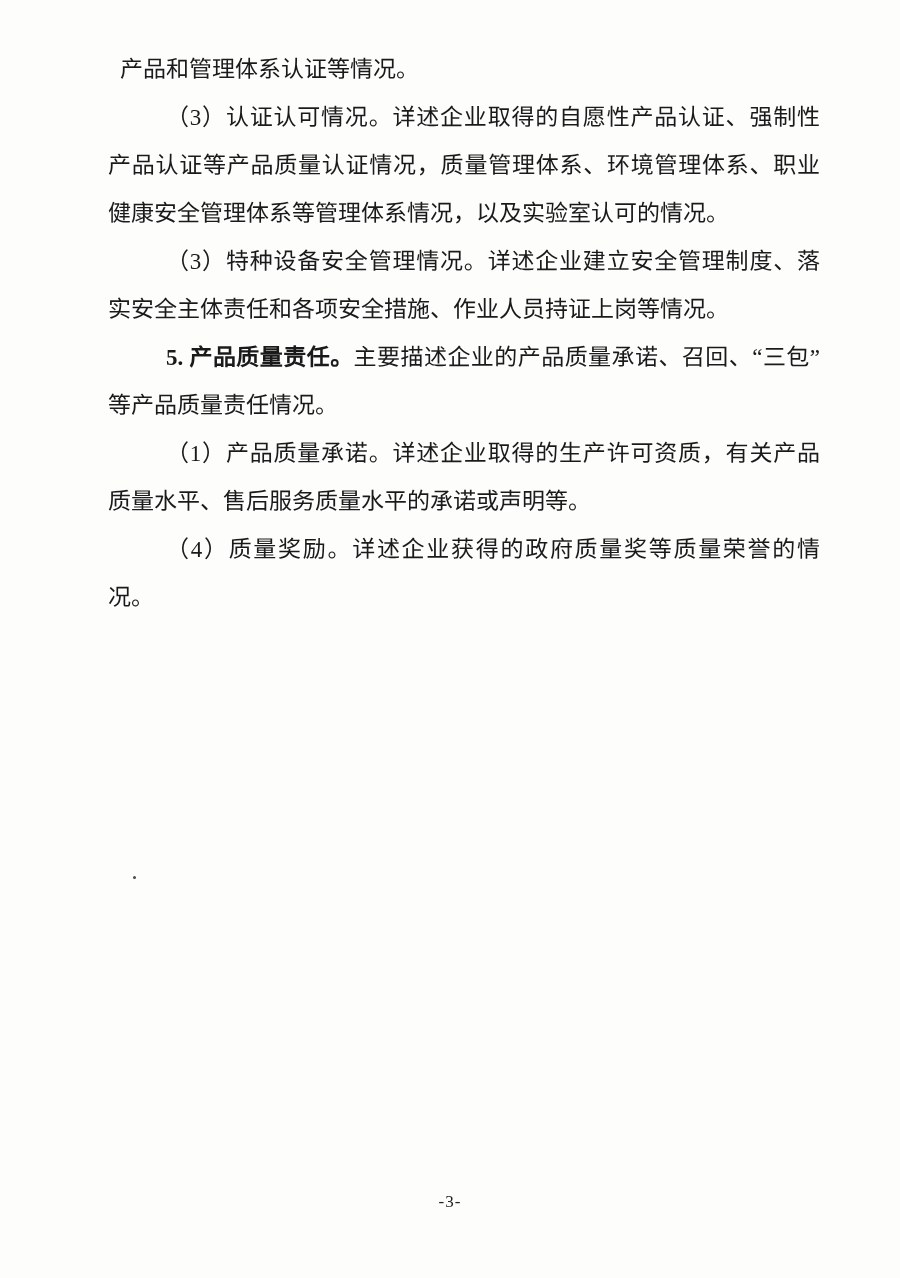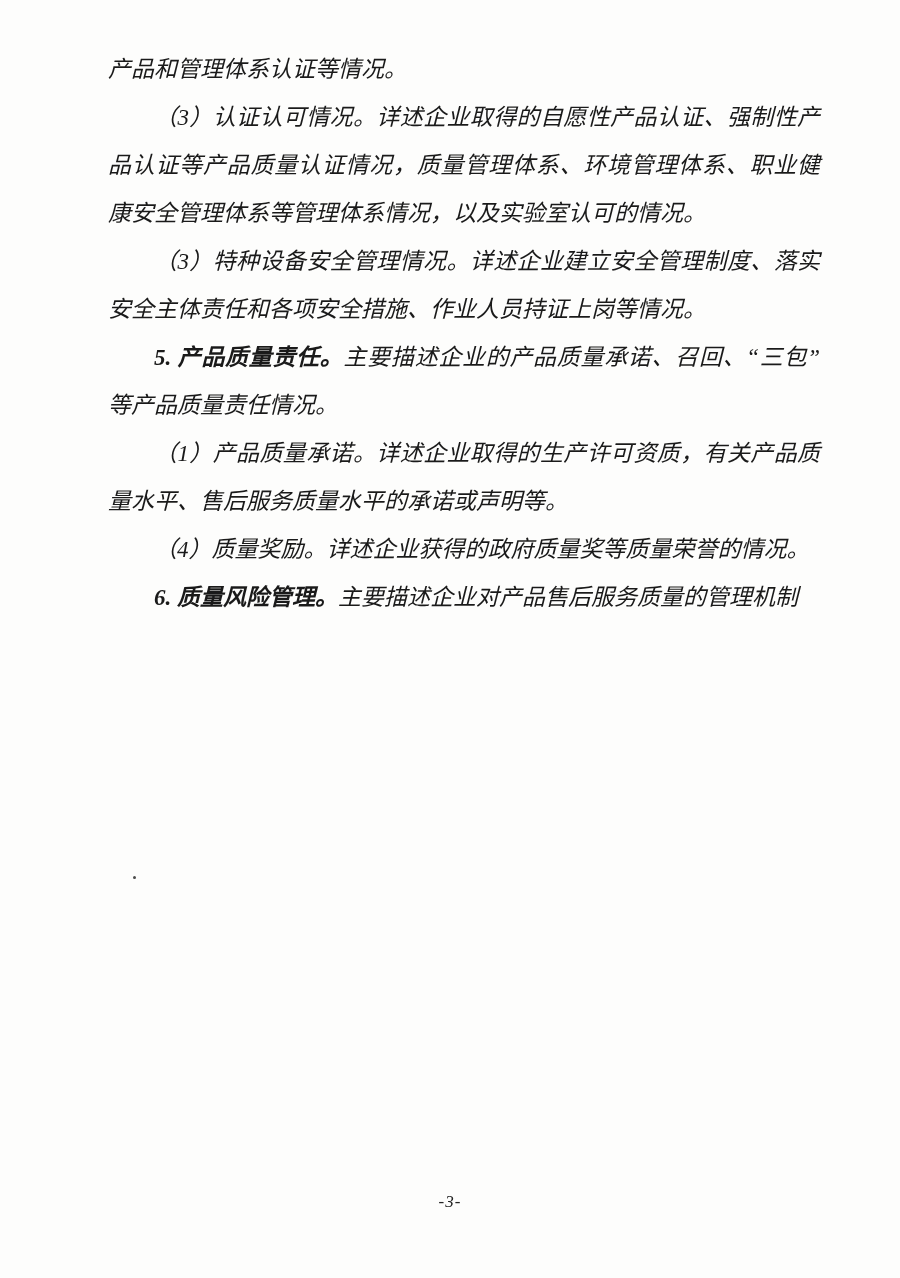--- a/index.html
+++ b/index.html
@@ -12,21 +12,20 @@
     background: #f4f4f2;
   }
   .page {
     position: relative;
     width: 900px;
     height: 1278px;
     background: #fdfdfc;
     color: #1a1a1a;
     font-family: "Liberation Serif", "DejaVu Serif", serif;
     overflow: hidden;
-    font-style: italic;
   }
   .body-text {
     position: absolute;
     left: 108px;
     top: 46px;
     width: 712px;
     font-size: 23px;
     line-height: 48px;
     text-align: justify;
     text-justify: inter-character;
@@ -34,20 +33,21 @@
   .para {
     margin: 0;
     padding: 0;
     text-align: justify;
   }
   .para.indent {
     text-indent: 2em;
   }
   .para b {
     font-weight: 700;
+    margin-left: 12px;
   }
   .page-footer {
     position: absolute;
     left: 0;
     top: 1192px;
     width: 100%;
     text-align: center;
   }
   .page-number {
     font-size: 17px;
@@ -69,19 +69,18 @@
 <body>
 
 <main class="page">
   <section class="body-text" id="paragraphs">
       <p class="para"><b></b><span>产品和管理体系认证等情况。</span></p>
       <p class="para indent"><b></b><span>（3）认证认可情况。详述企业取得的自愿性产品认证、强制性产品认证等产品质量认证情况，质量管理体系、环境管理体系、职业健康安全管理体系等管理体系情况，以及实验室认可的情况。</span></p>
       <p class="para indent"><b></b><span>（3）特种设备安全管理情况。详述企业建立安全管理制度、落实安全主体责任和各项安全措施、作业人员持证上岗等情况。</span></p>
       <p class="para indent"><b>5. 产品质量责任。</b><span>主要描述企业的产品质量承诺、召回、“三包”等产品质量责任情况。</span></p>
       <p class="para indent"><b></b><span>（1）产品质量承诺。详述企业取得的生产许可资质，有关产品质量水平、售后服务质量水平的承诺或声明等。</span></p>
       <p class="para indent"><b></b><span>（4）质量奖励。详述企业获得的政府质量奖等质量荣誉的情况。</span></p>
-      <p class="para indent"><b>6. 质量风险管理。</b><span>主要描述企业对产品售后服务质量的管理机制</span></p>
     </section>
   <span class="scan-dot"></span>
   <footer class="page-footer">
     <span class="page-number">-3-</span>
   </footer>
 </main>
 
 </body></html>

